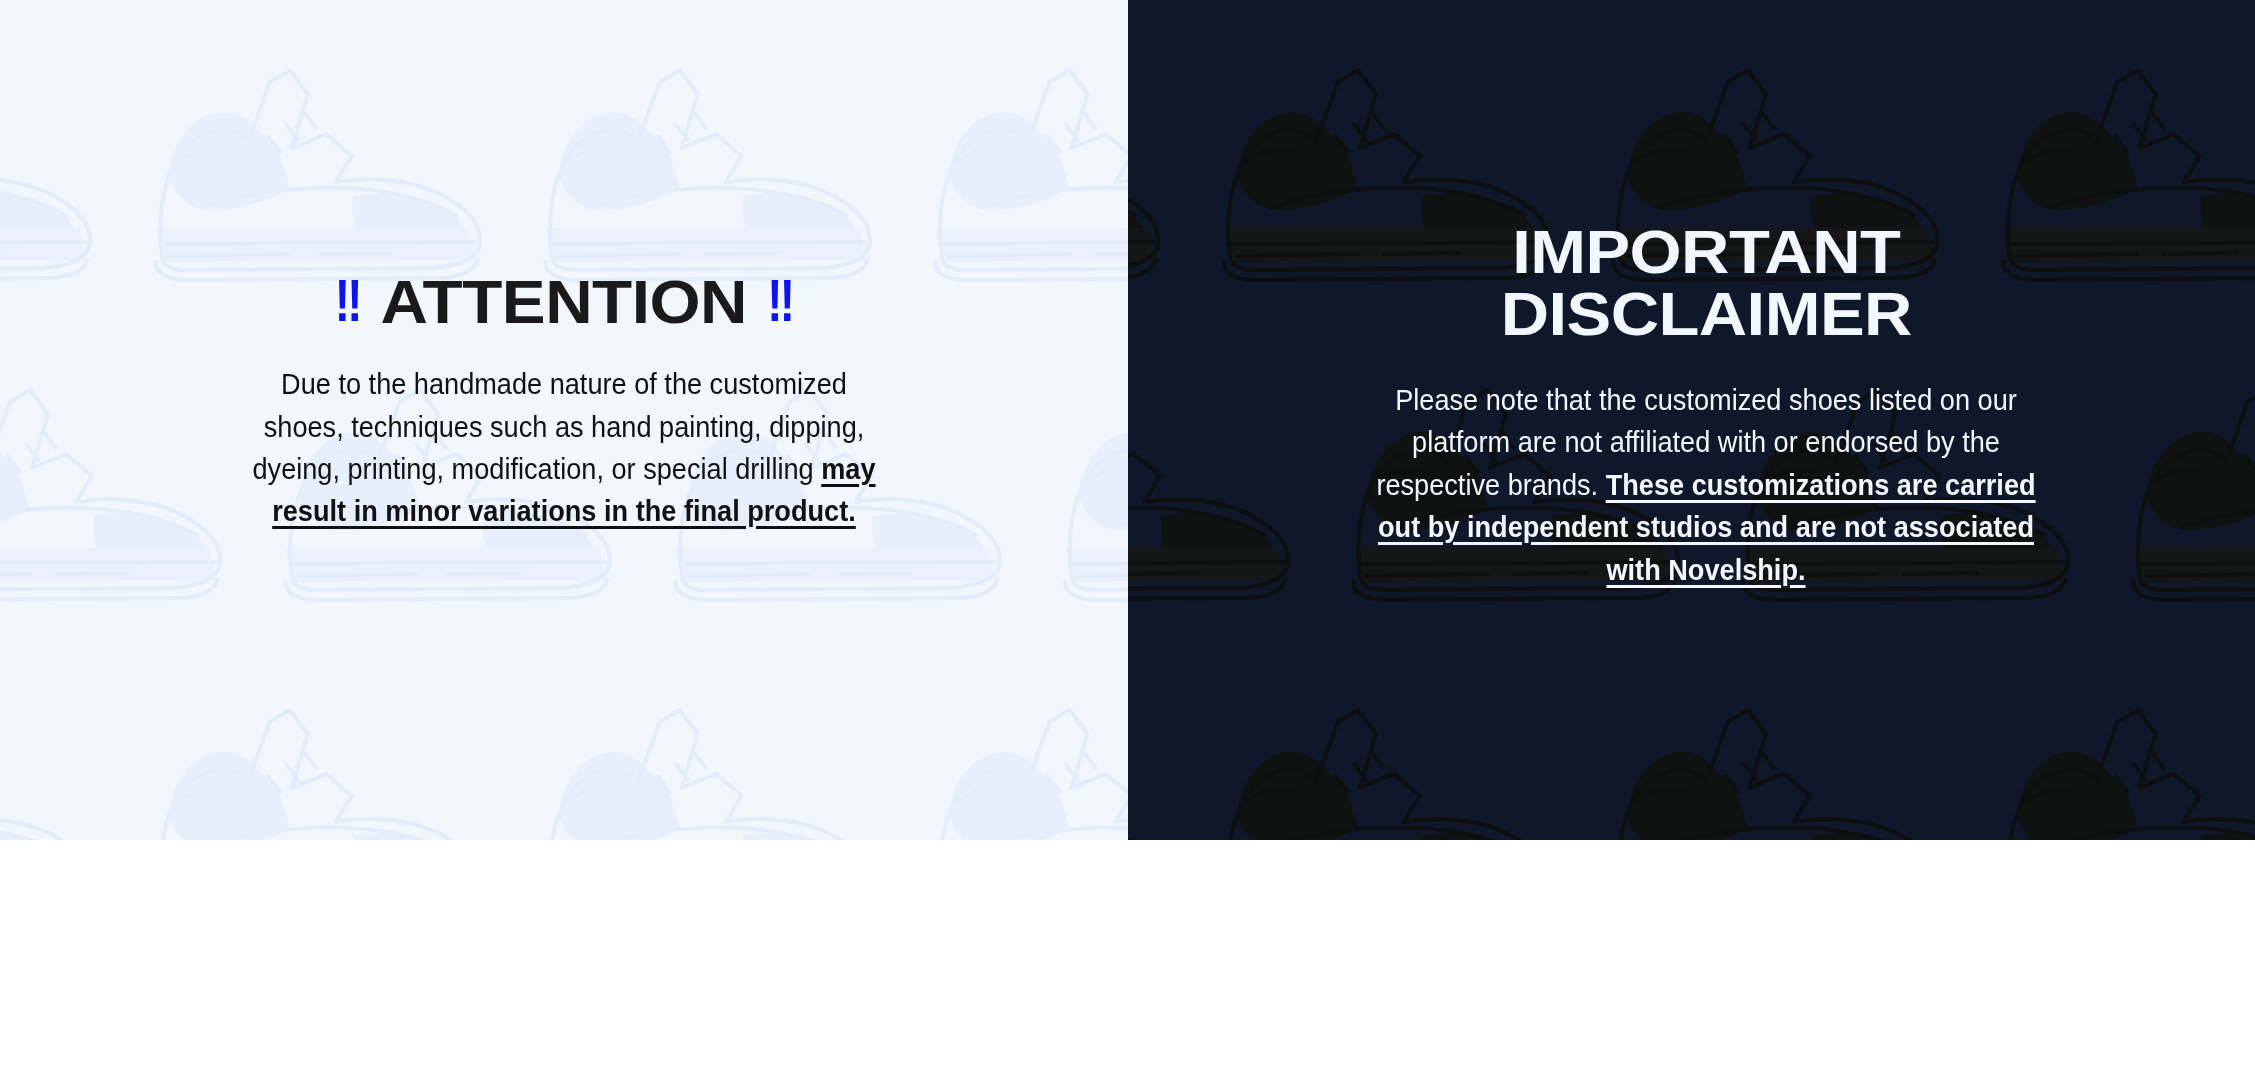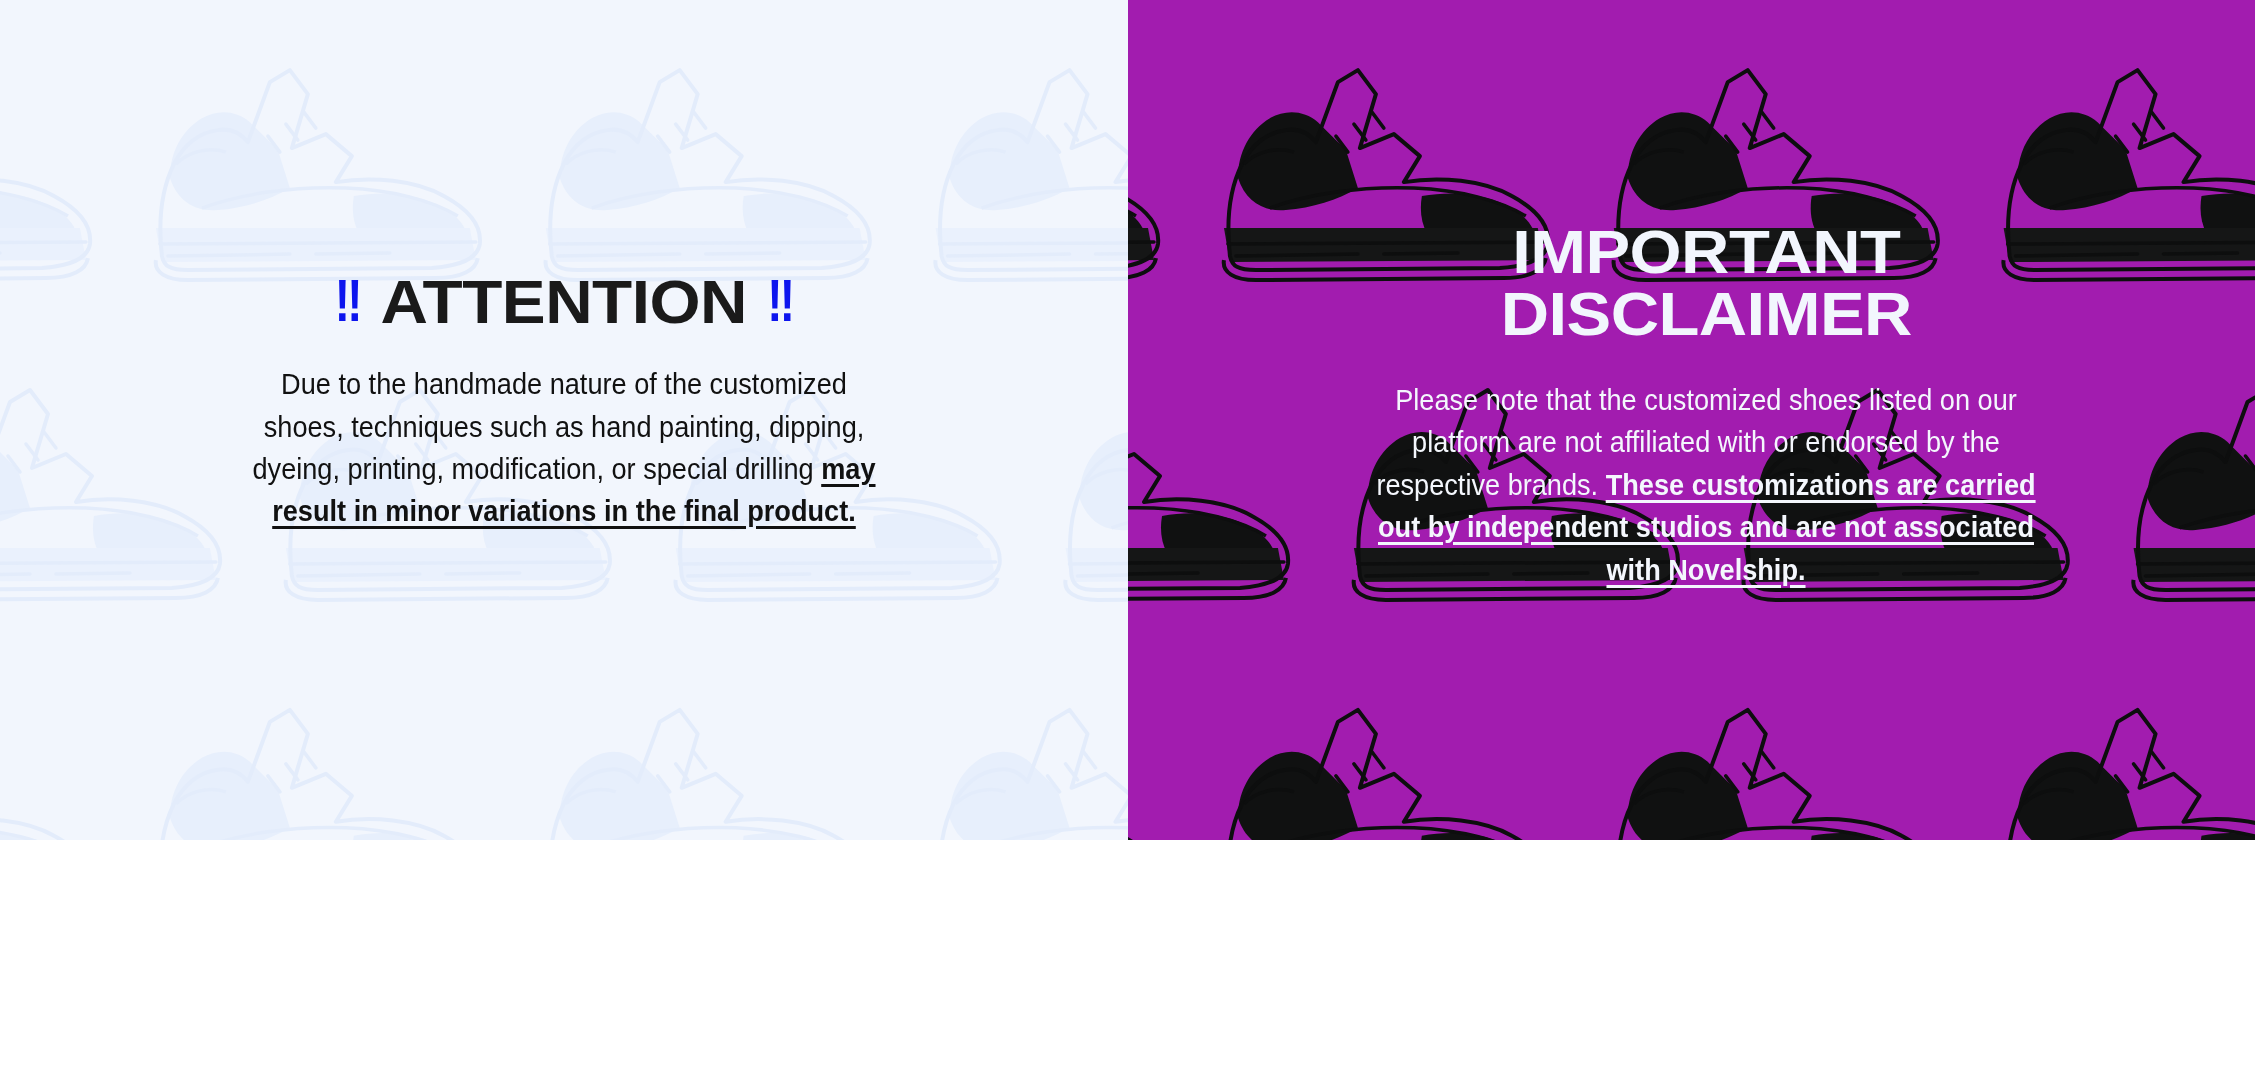--- a/index.html
+++ b/index.html
@@ -15,21 +15,21 @@
   }
   .panel {
     width:50%; height:100%;
     position:relative;
     overflow:hidden;
     display:flex;
     align-items:center;
     justify-content:center;
   }
   .panel-light { background:#f2f6fd; }
-  .panel-dark  { background:#a21caf;padding-left:29px; }
+  .panel-dark  { background:#0f172a;padding-left:29px; }
 
   .pattern {
     position:absolute;
     inset:0;
     pointer-events:none;
     z-index:0;
   }
   .pattern svg { display:block; width:100%; height:100%; }
 
   .content {

